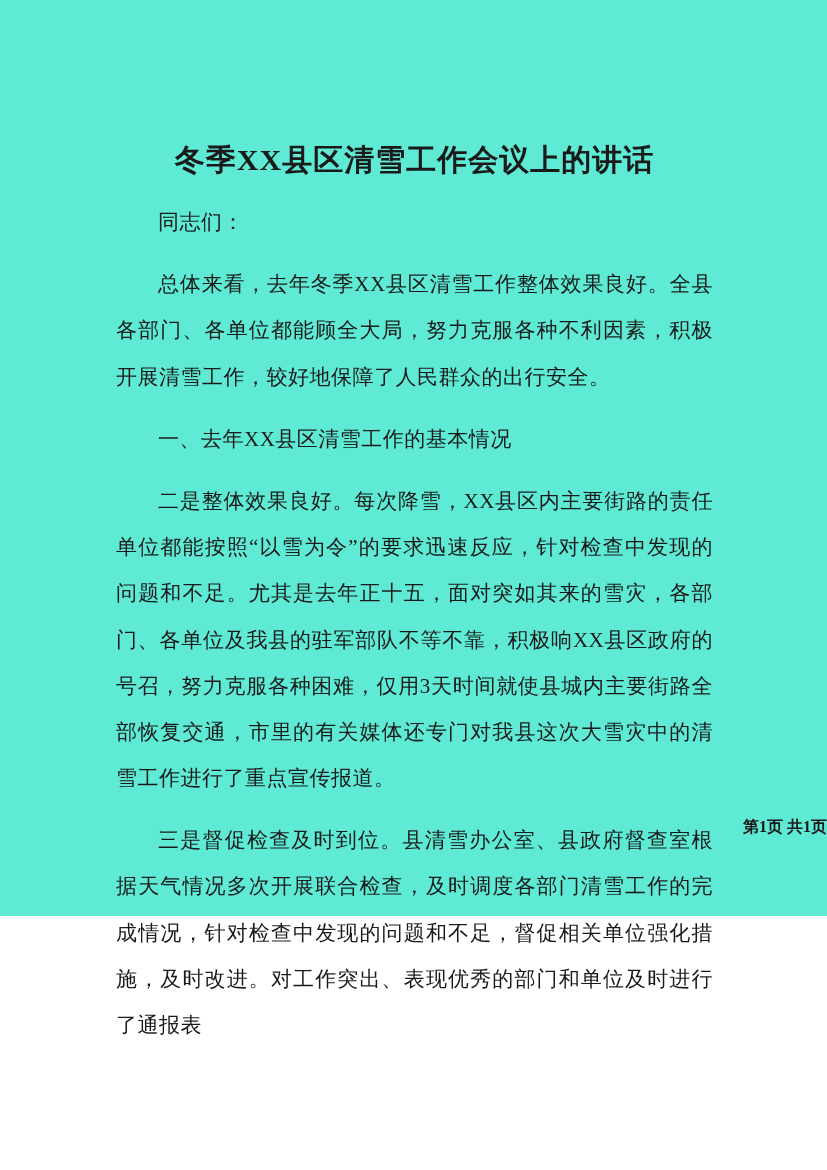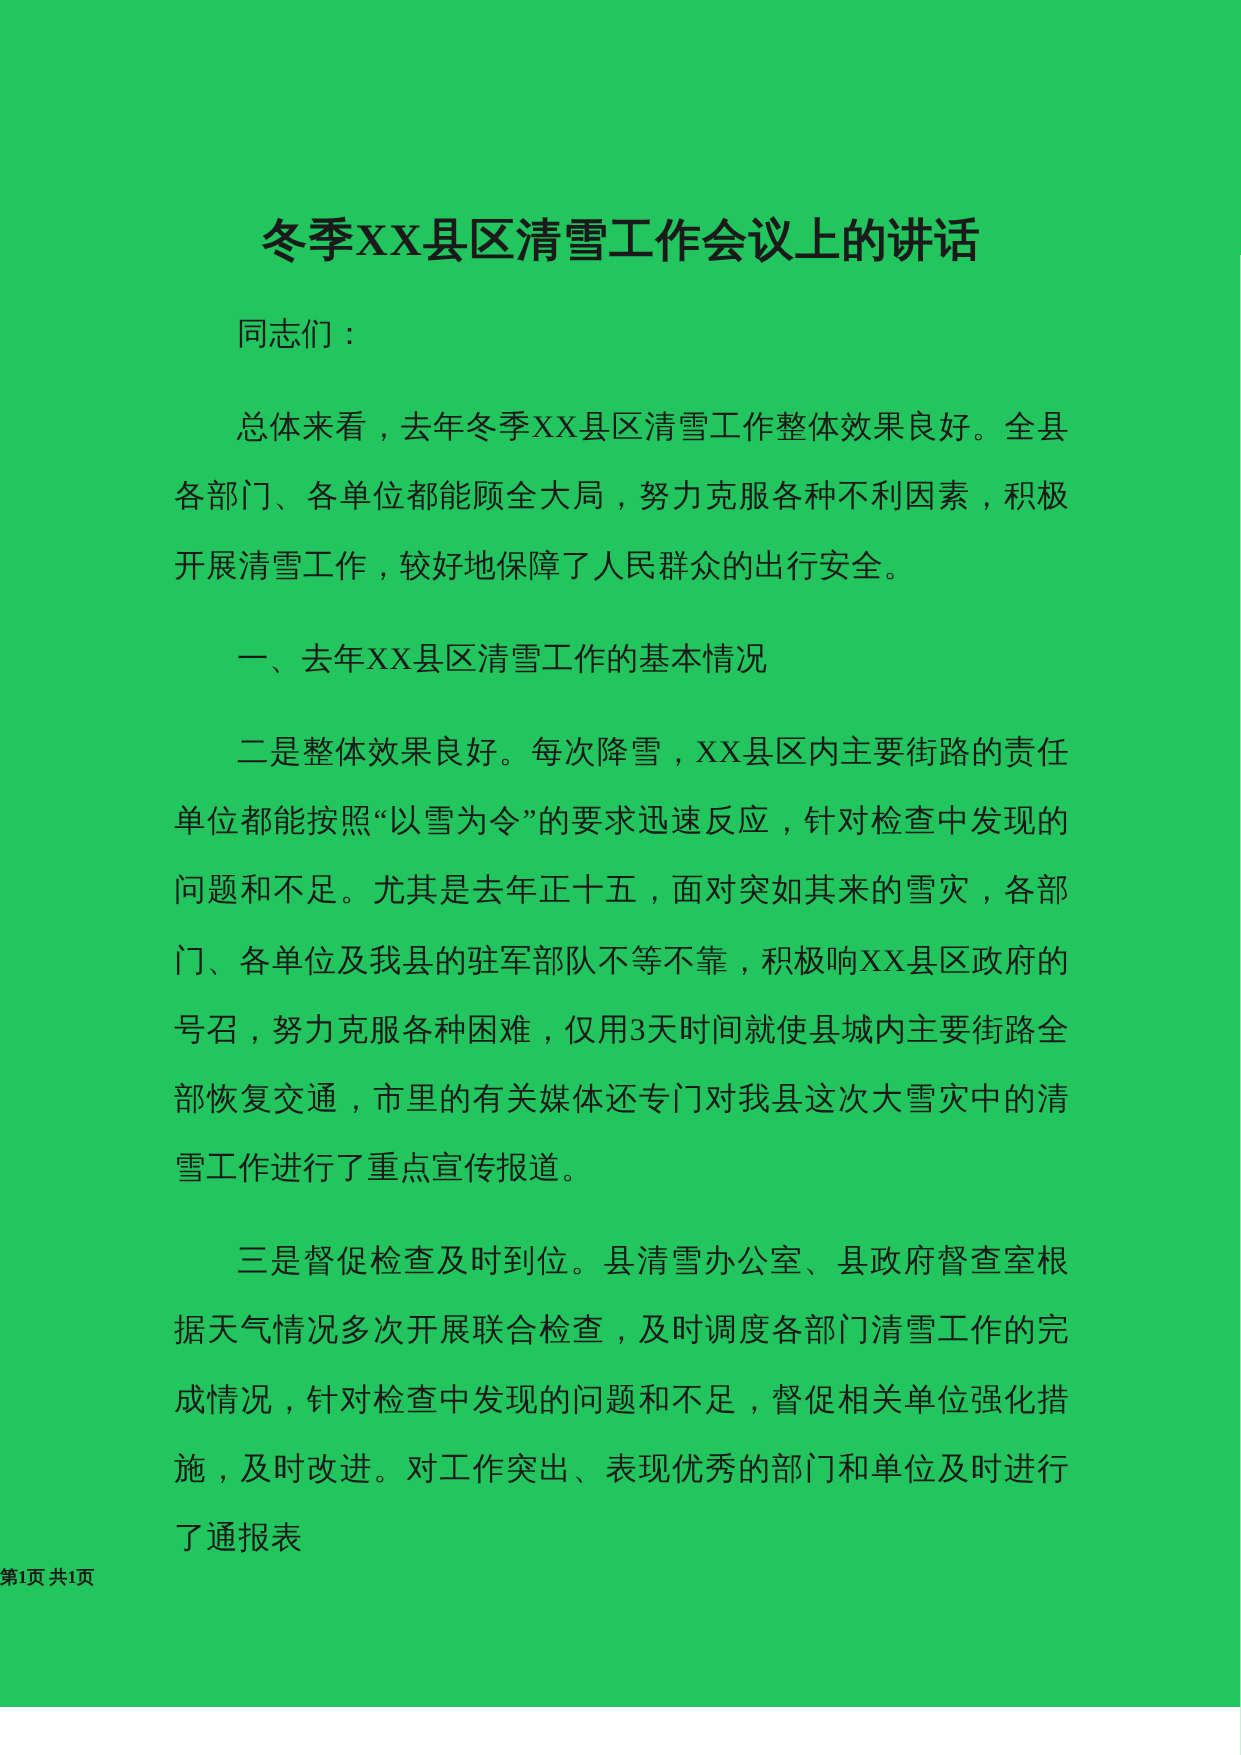--- a/index.html
+++ b/index.html
@@ -10,22 +10,22 @@
   body {
     width: 827px;
     height: 1170px;
     overflow: hidden;
     font-family: "Liberation Serif", "DejaVu Serif", serif;
     color: #1a1a1a;
   }
   .page {
     position: relative;
     width: 827px;
-    height: 1138px;
-    background: #22c55e;
+    height: 916px;
+    background: #5eead4;
     box-sizing: border-box;
     padding: 140px 98px 12px 100px;
   }
   .doc-title {
     font-size: 30px;
     font-weight: bold;
     text-align: center;
     margin: 0 0 18px 0;
     letter-spacing: 1px;
   }
@@ -35,22 +35,22 @@
     text-align: justify;
     text-indent: 2em;
     margin: 16px;
     letter-spacing: 0.5px;
   }
   .page-footer {
     position: absolute;
     left: 0;
     right: 0;
     bottom: 78px;
-    text-align: left;
-    font-size: 12px;
+    text-align: right;
+    font-size: 16px;
     font-weight: bold;
     color: #1a1a1a;
   }
 </style>
 </head>
 <body>
 
 <div class="page">
 
   <h1 class="doc-title">冬季XX县区清雪工作会议上的讲话</h1>

